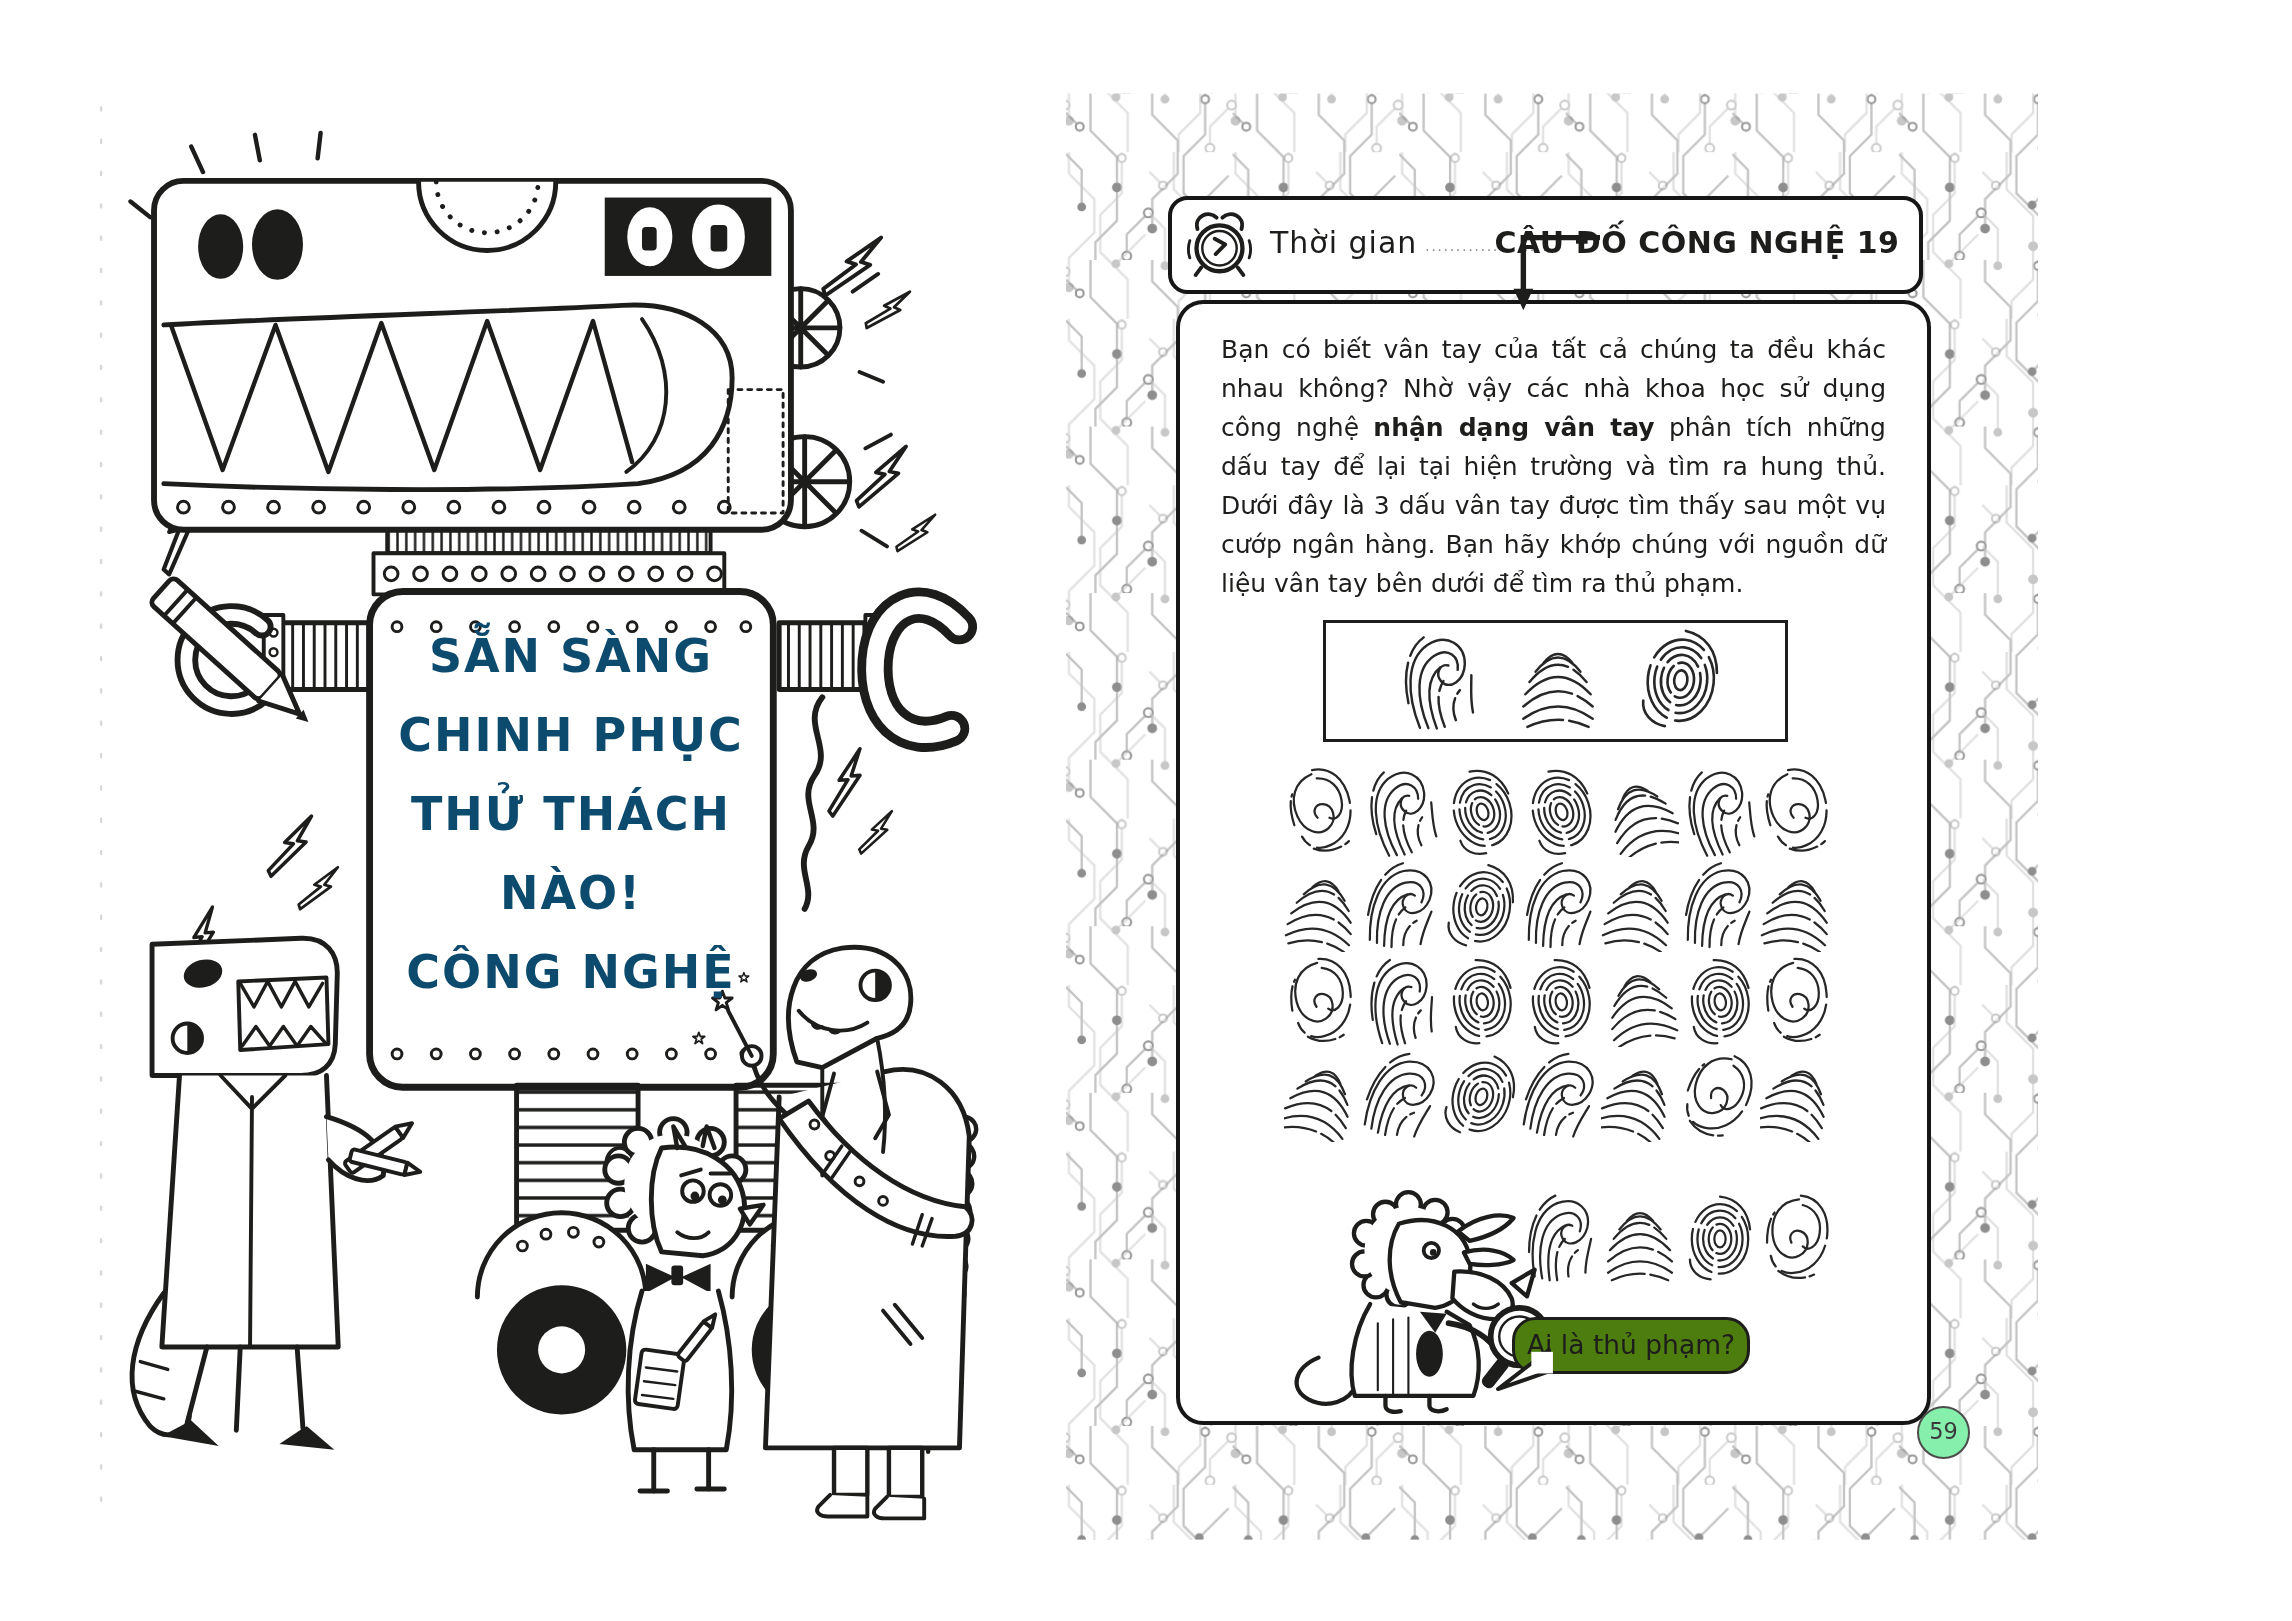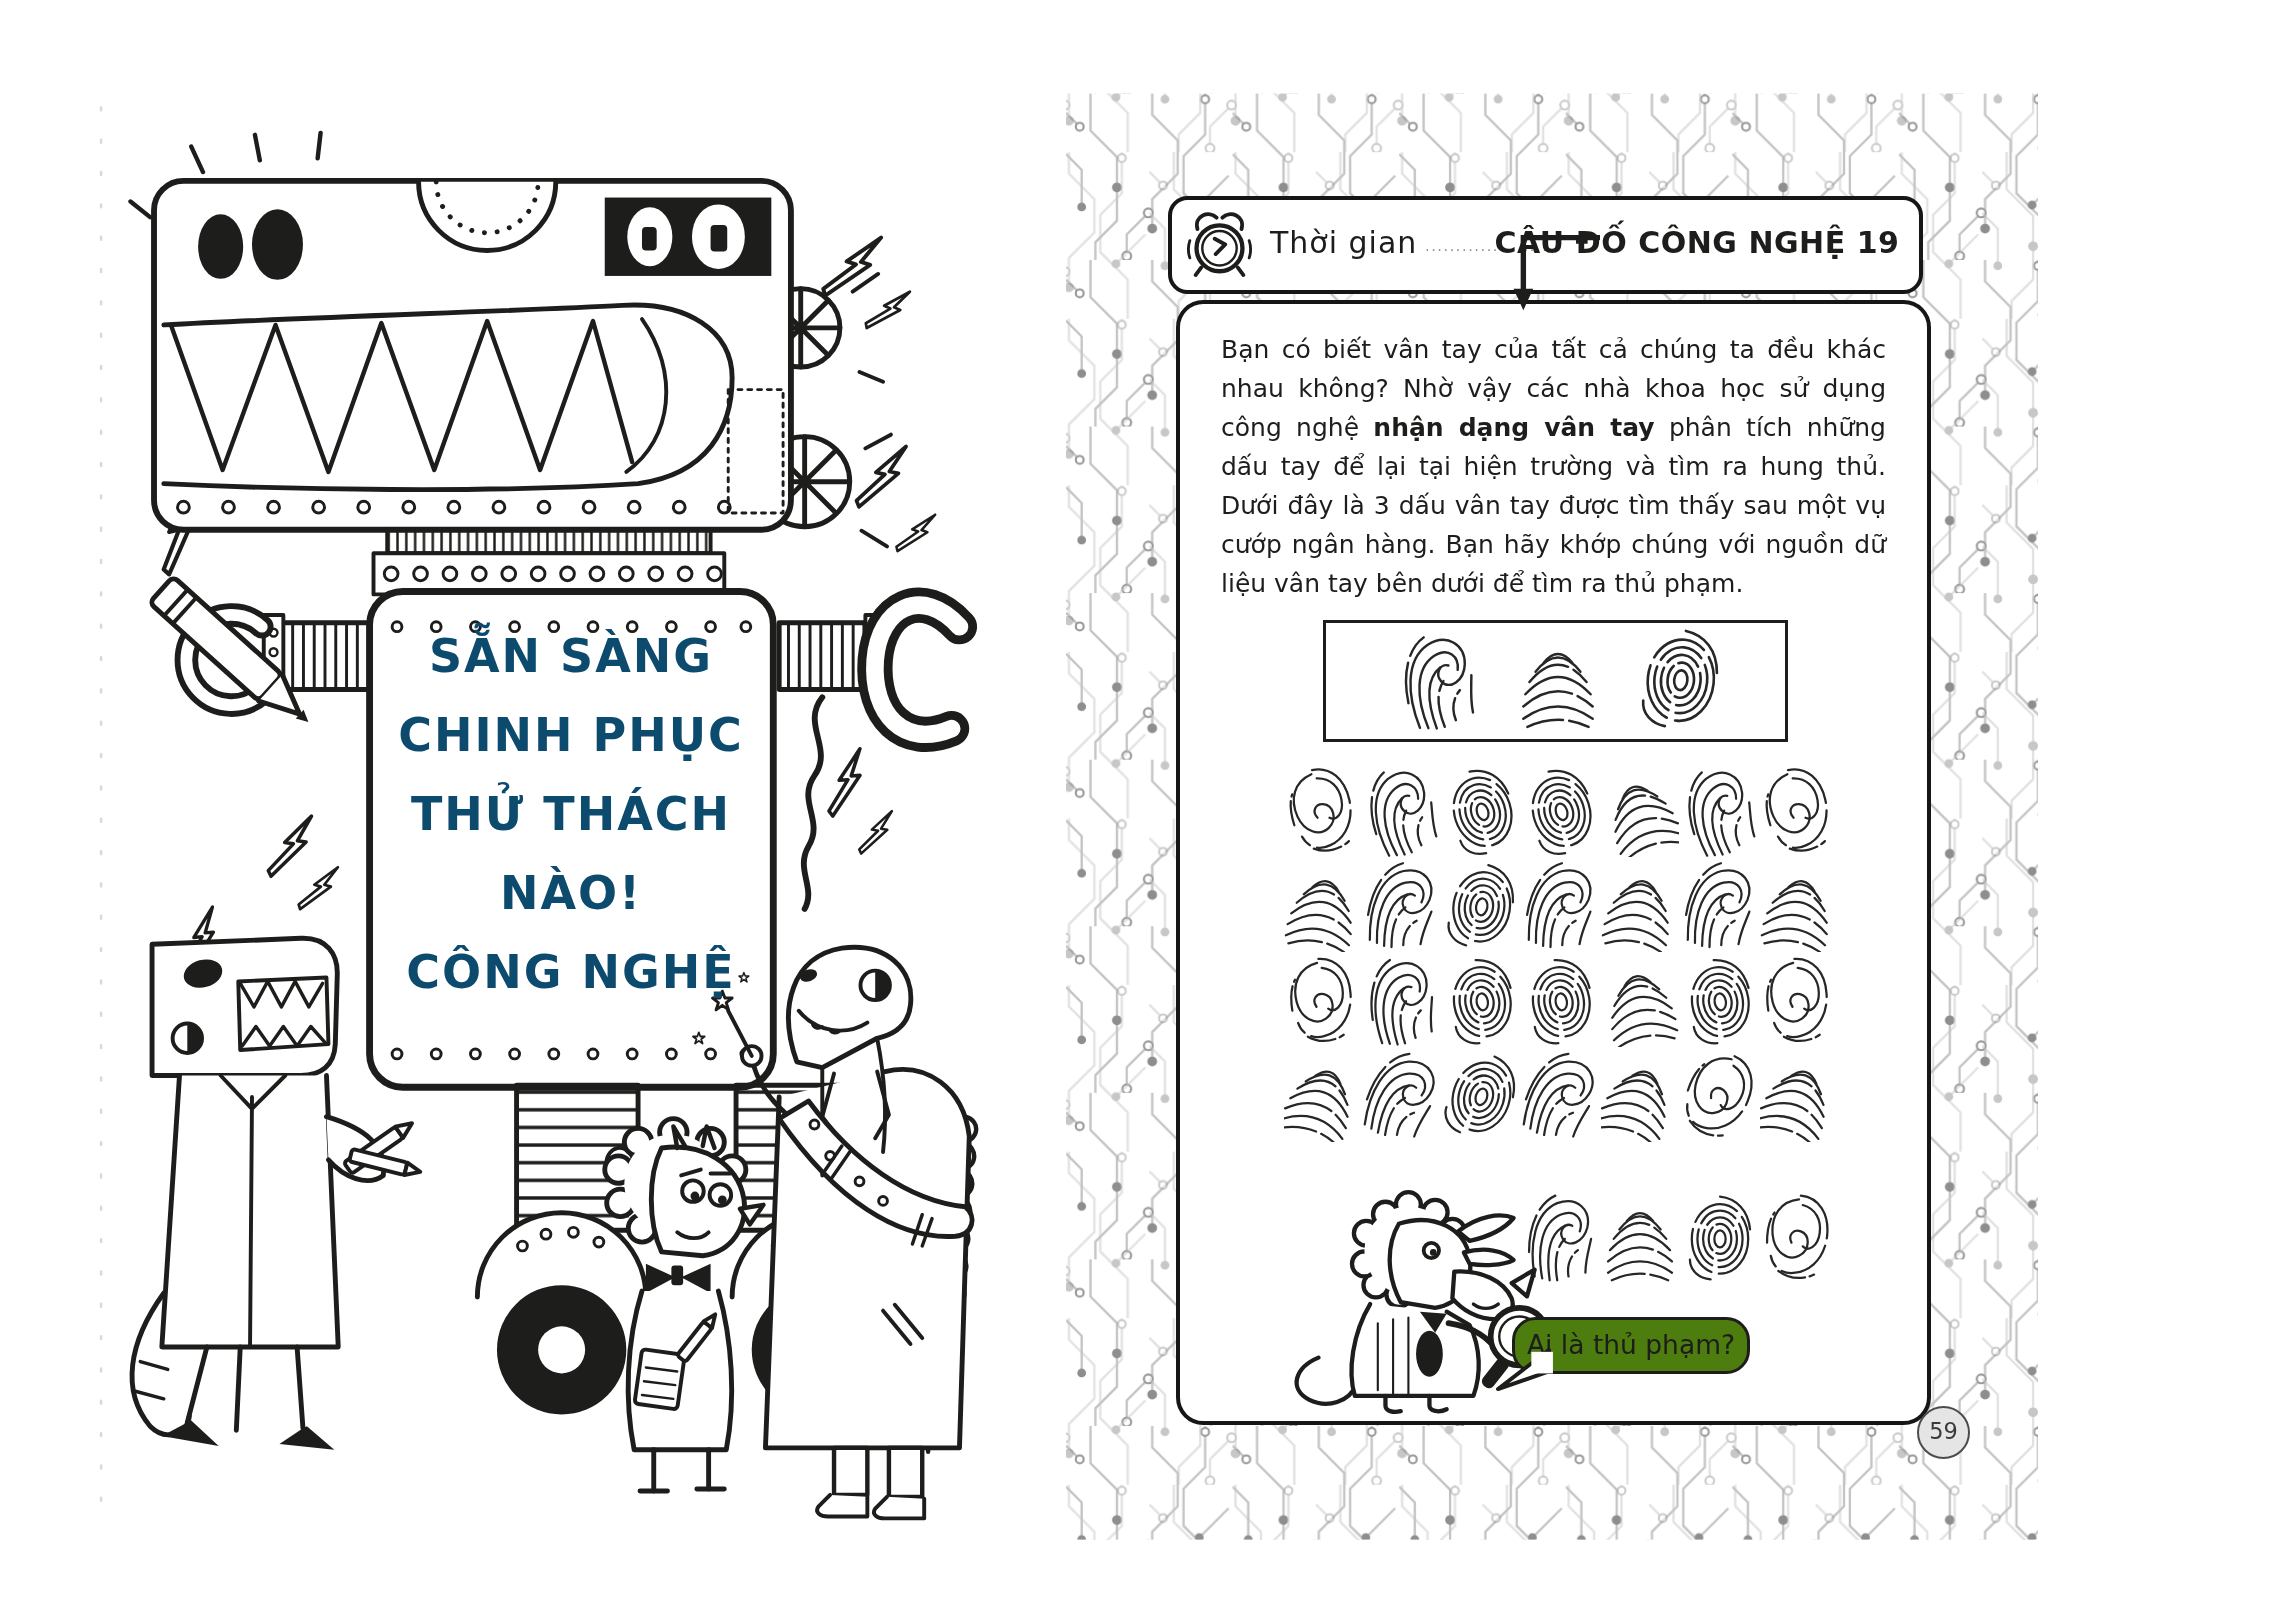--- a/index.html
+++ b/index.html
@@ -22,21 +22,21 @@
       border:4.9px solid #161616;border-radius:27.4px;z-index:2;margin-left:8px;}
   .intro{left:41px;top:25.5px;width:665px;font-size:25px;line-height:39px;
       text-align:justify;margin:0;}
   .intro b{font-weight:bold;}
   .evidence-box{left:143px;top:316px;width:459px;height:116px;border:3.9px solid #1d1d1b;background:#fff;}
   .fp{position:absolute;width:78px;height:94px;}
   .bubble{left:332px;top:1013px;width:232px;height:51px;background:#4d7c0f;border:3.9px solid #1d1d1b;
       border-radius:23.5px;text-align:center;font-size:26.5px;line-height:49px;white-space:nowrap;}
   .bubble-tail{left:-23.5px;top:23.5px;width:63px;height:51px;position:absolute;overflow:visible;}
   .page-badge{left:1917px;top:1406px;width:49px;height:49px;border:2.9px solid #4c4c4c;border-radius:50%;
-      background:#e5e5e5;color:#3a3a3a;font-size:22.5px;line-height:47px;text-align:center;z-index:3;}
+      background:#86efac;color:#3a3a3a;font-size:22.5px;line-height:47px;text-align:center;z-index:3;}
 </style>
 </head>
 <body>
 
 <svg width="0" height="0" style="position:absolute" aria-hidden="true">
   <defs>
     <symbol id="fp0" viewBox="0 0 80 100">
         <g fill="none" stroke="#272727" stroke-width="2.4" stroke-linecap="round">
       <ellipse cx="40" cy="52" rx="6" ry="9"></ellipse>
       <ellipse cx="40" cy="52" rx="12" ry="16" stroke-dasharray="26 5"></ellipse>

